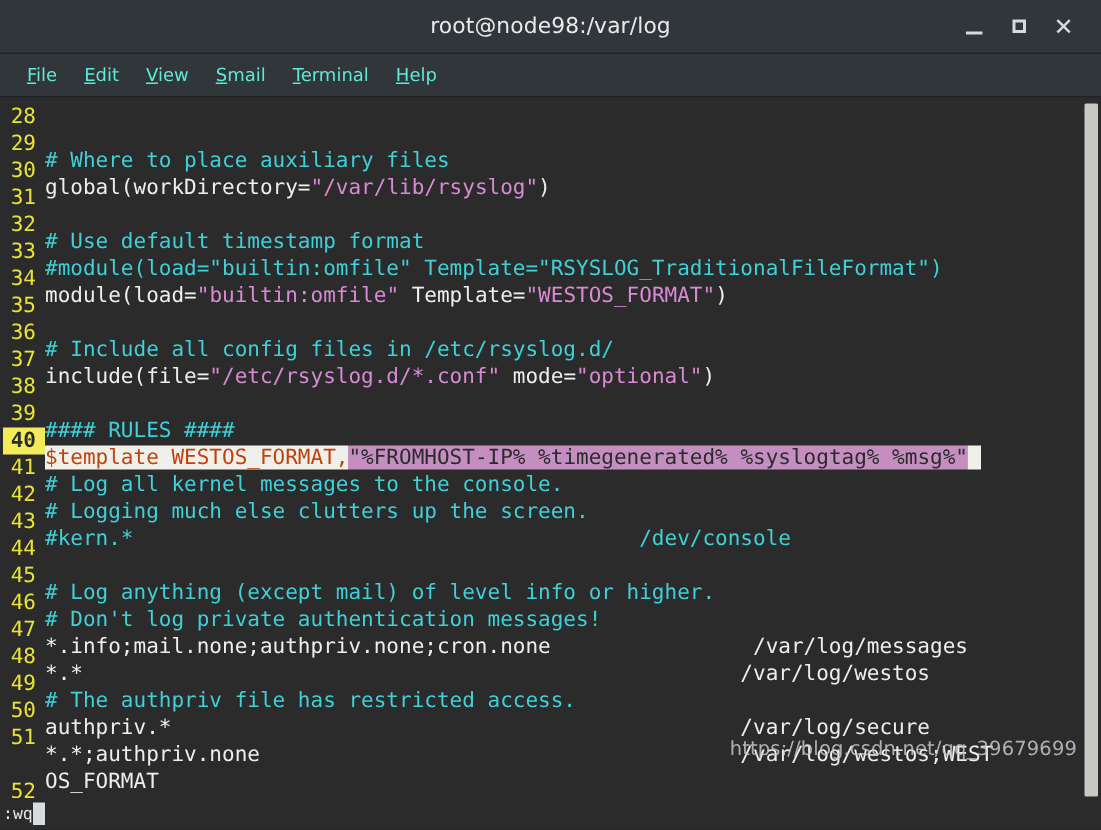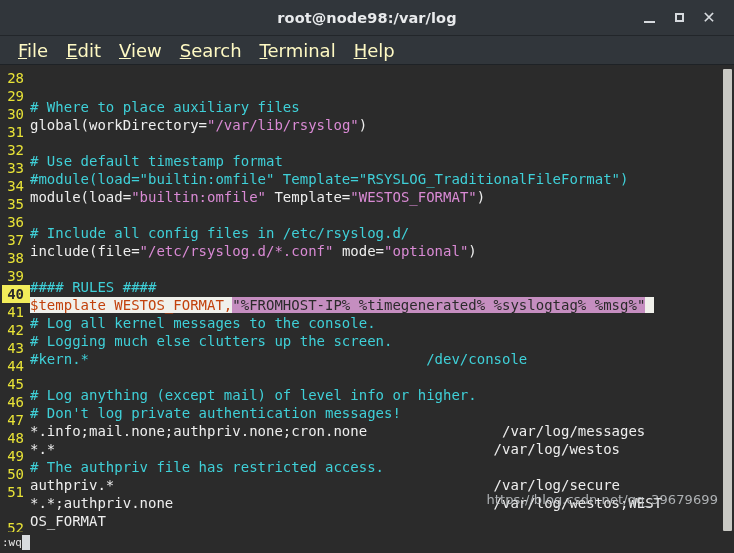--- a/index.html
+++ b/index.html
@@ -33,21 +33,20 @@
   }
   .titlebar-title {
     position: absolute;
     left: 0; right: 0;
     text-align: center;
     font-family: "DejaVu Sans", "Liberation Sans", sans-serif;
     font-size: 14.5px;
     color: #e8eaec;
     letter-spacing: 0.1px;
     pointer-events: none;
-    font-weight: bold;
   }
   .win-controls {
     margin-left: auto;
     display: flex;
     align-items: center;
     height: 100%;
     padding-right: 10px;
     position: relative;
     z-index: 3;
   }
@@ -88,22 +87,22 @@
     height: 29px;
     flex: 0 0 29px;
     background: #31363b;
     border-bottom: 1px solid #1e2226;
     display: flex;
     align-items: center;
     padding-left: 9px;
     font-family: "DejaVu Sans", "Liberation Sans", sans-serif;
   }
   .menu-item {
-    font-size: 18px;
-    color: #fef9c3;
+    font-size: 12px;
+    color: #5eead4;
     padding: 2px 9px 2px 9px;
     cursor: default;
     white-space: nowrap;
   }
   .menu-item .mn { text-decoration: underline; }
 
   
   .term {
     flex: 1 1 auto;
     background: #2b2b2b;
@@ -236,21 +235,21 @@
       <div class="win-btn">
         <span class="glyph-close">✕</span>
       </div>
     </div>
   </div>
 
   <div class="menubar" id="menubar">
       <div class="menu-item"><span class="mn">F</span><span>ile</span></div>
       <div class="menu-item"><span class="mn">E</span><span>dit</span></div>
       <div class="menu-item"><span class="mn">V</span><span>iew</span></div>
-      <div class="menu-item"><span class="mn">S</span><span>earch</span></div>
+      <div class="menu-item"><span class="mn">S</span><span>mail</span></div>
       <div class="menu-item"><span class="mn">T</span><span>erminal</span></div>
       <div class="menu-item"><span class="mn">H</span><span>elp</span></div>
     </div>
 
   <div class="term">
     <div class="code" id="buffer"><div class="row"><span class="lnum">28</span><span class="content"></span></div><div class="row"><span class="lnum">29</span><span class="content"><span class="cm"># Where to place auxiliary files</span></span></div><div class="row"><span class="lnum">30</span><span class="content"><span class="tx">global(workDirectory=</span><span class="st">"/var/lib/rsyslog"</span><span class="tx">)</span></span></div><div class="row"><span class="lnum">31</span><span class="content"></span></div><div class="row"><span class="lnum">32</span><span class="content"><span class="cm"># Use default timestamp format</span></span></div><div class="row"><span class="lnum">33</span><span class="content"><span class="cm">#module(load="builtin:omfile" Template="RSYSLOG_TraditionalFileFormat")</span></span></div><div class="row"><span class="lnum">34</span><span class="content"><span class="tx">module(load=</span><span class="st">"builtin:omfile"</span><span class="tx"> Template=</span><span class="st">"WESTOS_FORMAT"</span><span class="tx">)</span></span></div><div class="row"><span class="lnum">35</span><span class="content"></span></div><div class="row"><span class="lnum">36</span><span class="content"><span class="cm"># Include all config files in /etc/rsyslog.d/</span></span></div><div class="row"><span class="lnum">37</span><span class="content"><span class="tx">include(file=</span><span class="st">"/etc/rsyslog.d/*.conf"</span><span class="tx"> mode=</span><span class="st">"optional"</span><span class="tx">)</span></span></div><div class="row"><span class="lnum">38</span><span class="content"></span></div><div class="row"><span class="lnum">39</span><span class="content"><span class="cm">#### RULES ####</span></span></div><div class="row current"><span class="lnum">40</span><span class="content"><span class="seg-plain">$template WESTOS_FORMAT,</span><span class="seg-str">"%FROMHOST-IP% %timegenerated% %syslogtag% %msg%"</span><span class="seg-cursor"> </span></span></div><div class="row"><span class="lnum">41</span><span class="content"><span class="cm"># Log all kernel messages to the console.</span></span></div><div class="row"><span class="lnum">42</span><span class="content"><span class="cm"># Logging much else clutters up the screen.</span></span></div><div class="row"><span class="lnum">43</span><span class="content"><span class="cm">#kern.*                                        /dev/console</span></span></div><div class="row"><span class="lnum">44</span><span class="content"></span></div><div class="row"><span class="lnum">45</span><span class="content"><span class="cm"># Log anything (except mail) of level info or higher.</span></span></div><div class="row"><span class="lnum">46</span><span class="content"><span class="cm"># Don't log private authentication messages!</span></span></div><div class="row"><span class="lnum">47</span><span class="content"><span class="tx">*.info;mail.none;authpriv.none;cron.none                /var/log/messages</span></span></div><div class="row"><span class="lnum">48</span><span class="content"><span class="tx">*.*                                                    /var/log/westos</span></span></div><div class="row"><span class="lnum">49</span><span class="content"><span class="cm"># The authpriv file has restricted access.</span></span></div><div class="row"><span class="lnum">50</span><span class="content"><span class="tx">authpriv.*                                             /var/log/secure</span></span></div><div class="row"><span class="lnum">51</span><span class="content"><span class="tx">*.*;authpriv.none                                      /var/log/westos;WEST</span></span></div><div class="row"><span class="lnum blank-pad"></span><span class="content"><span class="tx">OS_FORMAT</span></span></div><div class="row"><span class="lnum">52</span><span class="content"></span></div></div>
 
     <div class="watermark">https://blog.csdn.net/qq_39679699</div>
 
     <div class="scrollbar-track">

